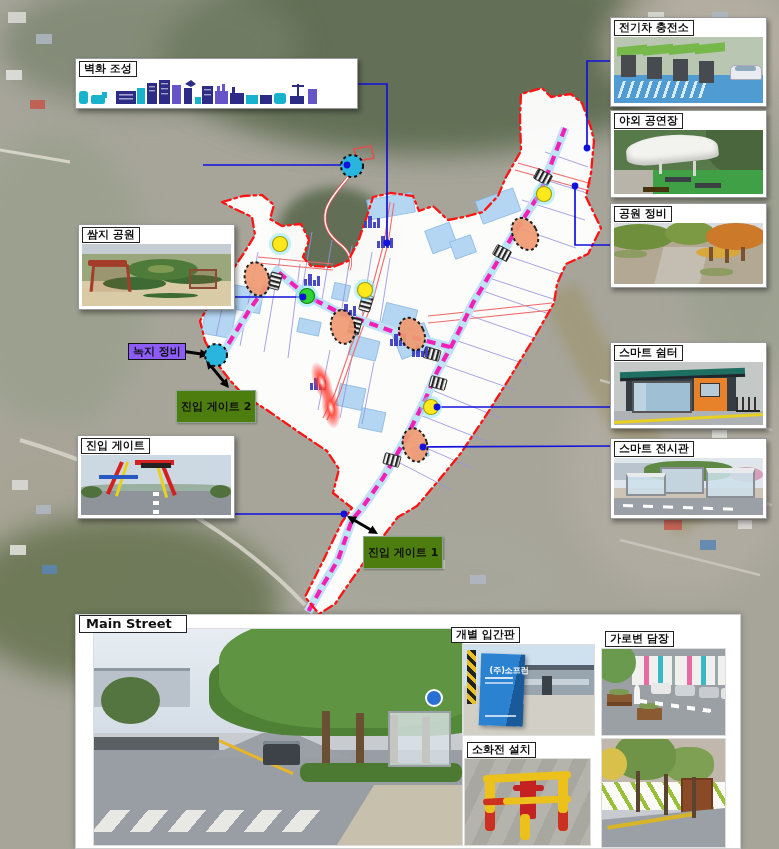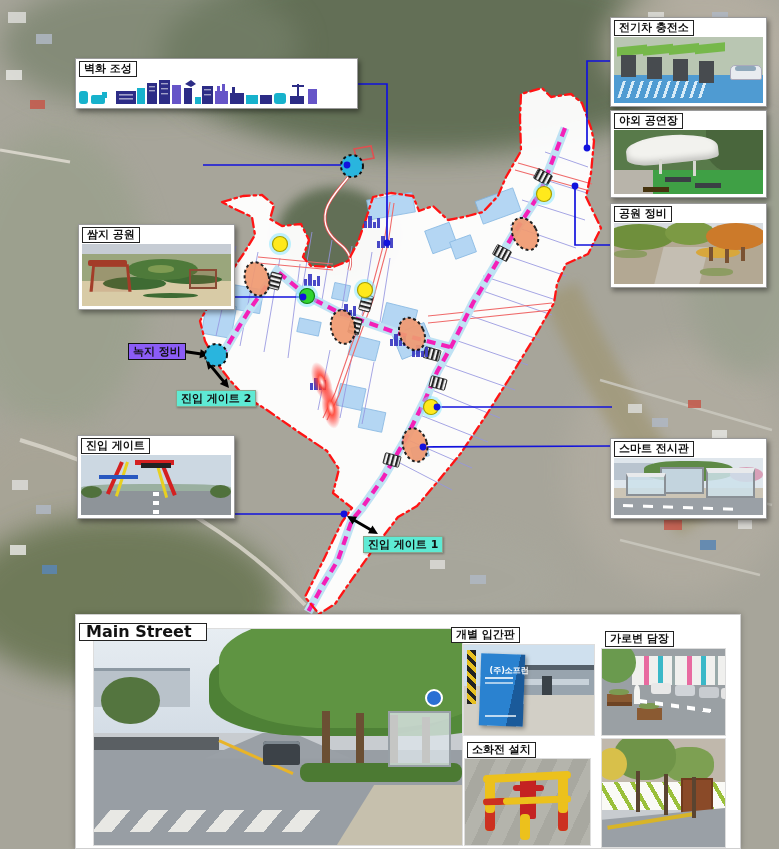--- a/index.html
+++ b/index.html
@@ -8,22 +8,22 @@
   .stage svg.base{position:absolute;left:0;top:0;}
   
   .callout{position:absolute;background:#fff;border:1px solid #9a9a9a;box-shadow:2px 3px 5px rgba(0,0,0,.4);padding-left:28px;}
   .callout-title{position:absolute;top:2px;left:3px;z-index:3;background:#fff;border:1.5px solid #222;
     padding:0 4px;font-size:11px;font-weight:bold;line-height:14px;white-space:nowrap;color:#111;}
   .callout-photo{position:absolute;left:3px;right:3px;top:19px;bottom:3px;overflow:hidden;background:#cfd4d8;}
   .shape{position:absolute;}
   
   .map-label{position:absolute;background:#8b5cf6;border:1.6px solid #111;font-size:11px;font-weight:bold;
     line-height:15px;padding:0 4px;white-space:nowrap;color:#111;z-index:4;}
-  .gate-label{position:absolute;background:#5eead4;border:1px solid #8aa58c;font-size:11px;font-weight:bold;
-    line-height:15px;padding:0 4px;white-space:nowrap;color:#111;z-index:4;box-shadow:1px 1px 2px rgba(0,0,0,.3);}
+  .gate-label{position:absolute;background:#4d7c0f;border:1px solid #8aa58c;font-size:11px;font-weight:bold;
+    line-height:15px;padding:8px 4px;white-space:nowrap;color:#111;z-index:4;box-shadow:1px 1px 2px rgba(0,0,0,.3);}
   
   .bottom-panel{position:absolute;left:75px;top:614px;width:664px;height:233px;background:#fff;
     border:1px solid #cfcfcf;box-shadow:0 0 6px rgba(0,0,0,.25);z-index:2;}
   .bp-photo{position:absolute;overflow:hidden;border:1px solid #ddd;background:#c8ccd0;}
   .bp-title{position:absolute;z-index:5;background:#fff;border:1.5px solid #222;padding:0 4px;
     font-size:11px;font-weight:bold;line-height:14px;white-space:nowrap;color:#111;}
   .sign-text{position:absolute;color:#fff;font-size:8px;font-weight:bold;letter-spacing:0;margin-left:6px;}
 </style>
 </head>
 <body>
@@ -372,37 +372,50 @@
       <div class="shape" style="left:0;top:30%;width:100%;height:70%;background:#b3a893;"></div>
       <div class="shape" style="left:30%;top:40%;width:30%;height:60%;background:#c4beb2;transform:skewX(-14deg);"></div>
       <div class="shape" style="left:-6%;top:2%;width:46%;height:42%;background:#6f8f3c;border-radius:50%;"></div>
       <div class="shape" style="left:34%;top:-4%;width:34%;height:40%;background:#7c9a44;border-radius:50%;"></div>
       <div class="shape" style="left:62%;top:0;width:40%;height:44%;background:#cc7a2a;border-radius:50%;box-shadow:-18px 16px 0 -8px #d8a73c;"></div>
       <div class="shape" style="left:64%;top:40%;width:4px;height:22%;background:#7a5232;box-shadow:16px 2px 0 #7a5232,32px 0 0 #7a5232;"></div>
       <div class="shape" style="left:0;top:44%;width:22%;height:14%;background:#8d9c62;border-radius:40%;box-shadow:86px 18px 0 #8d9c62;"></div>
     </div>
   </div>
 
+  <div class="callout" style="left:610px;top:342px;width:127px;height:85px;">
+    <div class="callout-title">스마트 쉼터</div>
+    <div class="callout-photo" style="background:#c4c8c6;">
+      <div class="shape" style="left:0;top:78%;width:100%;height:22%;background:#aeb2b4;"></div>
+      <div class="shape" style="left:0;top:88%;width:100%;height:3px;background:#e8d020;transform:rotate(-3deg);"></div>
+      <div class="shape" style="left:8%;top:20%;width:74%;height:58%;background:#343c44;"></div>
+      <div class="shape" style="left:4%;top:12%;width:84%;height:10%;background:#1e6e62;transform:rotate(-2deg);border-bottom:3px solid #20262c;"></div>
+      <div class="shape" style="left:12%;top:30%;width:38%;height:44%;background:#9fc0d4;border:2px solid #555;box-shadow:inset 12px 0 0 rgba(255,255,255,.3);"></div>
+      <div class="shape" style="left:54%;top:26%;width:22%;height:52%;background:#e8822a;"></div>
+      <div class="shape" style="left:58%;top:34%;width:12%;height:18%;background:#b8ccd8;border:1px solid #333;"></div>
+      <div class="shape" style="left:82%;top:56%;width:16%;height:20%;border-bottom:2px solid #222;background:repeating-linear-gradient(90deg,#333 0 2px,transparent 2px 6px);"></div>
+    </div>
+  </div>
 
   <div class="callout" style="left:610px;top:438px;width:127px;height:79px;">
     <div class="callout-title">스마트 전시관</div>
     <div class="callout-photo" style="background:#dfe6ec;">
       <div class="shape" style="left:0;top:8%;width:26%;height:30%;background:#b9c4cf;"></div>
       <div class="shape" style="left:20%;top:6%;width:60%;height:34%;background:#5e8a46;border-radius:40%;"></div>
       <div class="shape" style="left:78%;top:16%;width:22%;height:26%;background:#d8a0b8;border-radius:50%;"></div>
       <div class="shape" style="left:0;top:52%;width:100%;height:20%;background:#ccc5b6;"></div>
       <div class="shape" style="left:0;top:70%;width:100%;height:30%;background:#9aa0a6;"></div>
       <div class="shape" style="left:6%;top:84%;width:80%;height:3px;background:repeating-linear-gradient(90deg,#fff 0 10px,transparent 10px 20px);transform:rotate(2deg);"></div>
       <div class="shape" style="left:8%;top:26%;width:24%;height:30%;background:rgba(205,225,235,.85);border:2px solid #8a9096;border-top:4px solid #e8eaec;box-shadow:36px -4px 0 rgba(205,225,235,.85),36px -4px 0 2px #8a9096;"></div>
       <div class="shape" style="left:62%;top:18%;width:30%;height:40%;background:rgba(205,225,235,.85);border:2px solid #8a9096;border-top:5px solid #e8eaec;"></div>
     </div>
   </div>
 
   <div class="bottom-panel">
-    <div class="bp-title" style="left:3px;top:8px;font-size:16px;padding:1px 14px 1px 6px;">Main Street</div>
+    <div class="bp-title" style="left:3px;top:0;font-size:13px;padding:1px 14px 1px 6px;">Main Street</div>
 
     <div class="bp-photo" style="left:17px;top:13px;width:368px;height:216px;">
       <div class="shape" style="left:0;top:0;width:100%;height:48%;background:linear-gradient(#e7edf2,#d4dde6);"></div>
       <div class="shape" style="left:0;top:18%;width:26%;height:18%;background:#b9c2ca;box-shadow:inset 0 3px 0 #8d99a3;"></div>
       <div class="shape" style="left:2%;top:22%;width:16%;height:22%;background:#54753f;border-radius:50%;"></div>
       <div class="shape" style="left:0;top:50%;width:34%;height:9%;background:#5a5f63;"></div>
       <div class="shape" style="left:0;top:56%;width:100%;height:44%;background:#989ea4;"></div>
       <div class="shape" style="left:30%;top:48%;width:40%;height:12%;background:#9aa0a6;clip-path:polygon(40% 0,60% 0,100% 100%,0 100%);"></div>
       <div class="shape" style="left:2%;top:84%;width:60%;height:10%;background:repeating-linear-gradient(90deg,#e8e8e4 0 20px,transparent 20px 38px);transform:skewX(-40deg);"></div>
       <div class="shape" style="left:32%;top:66%;width:22%;height:3px;background:#e8b428;transform:rotate(24deg);transform-origin:right center;"></div>

